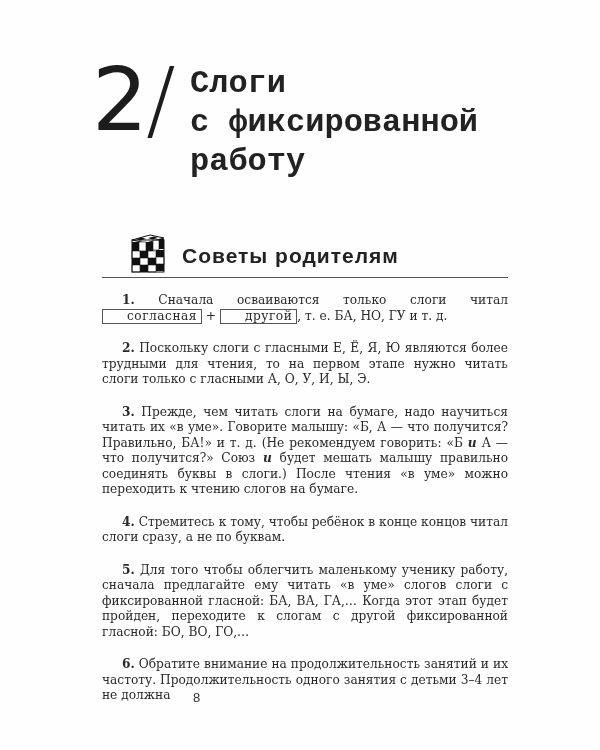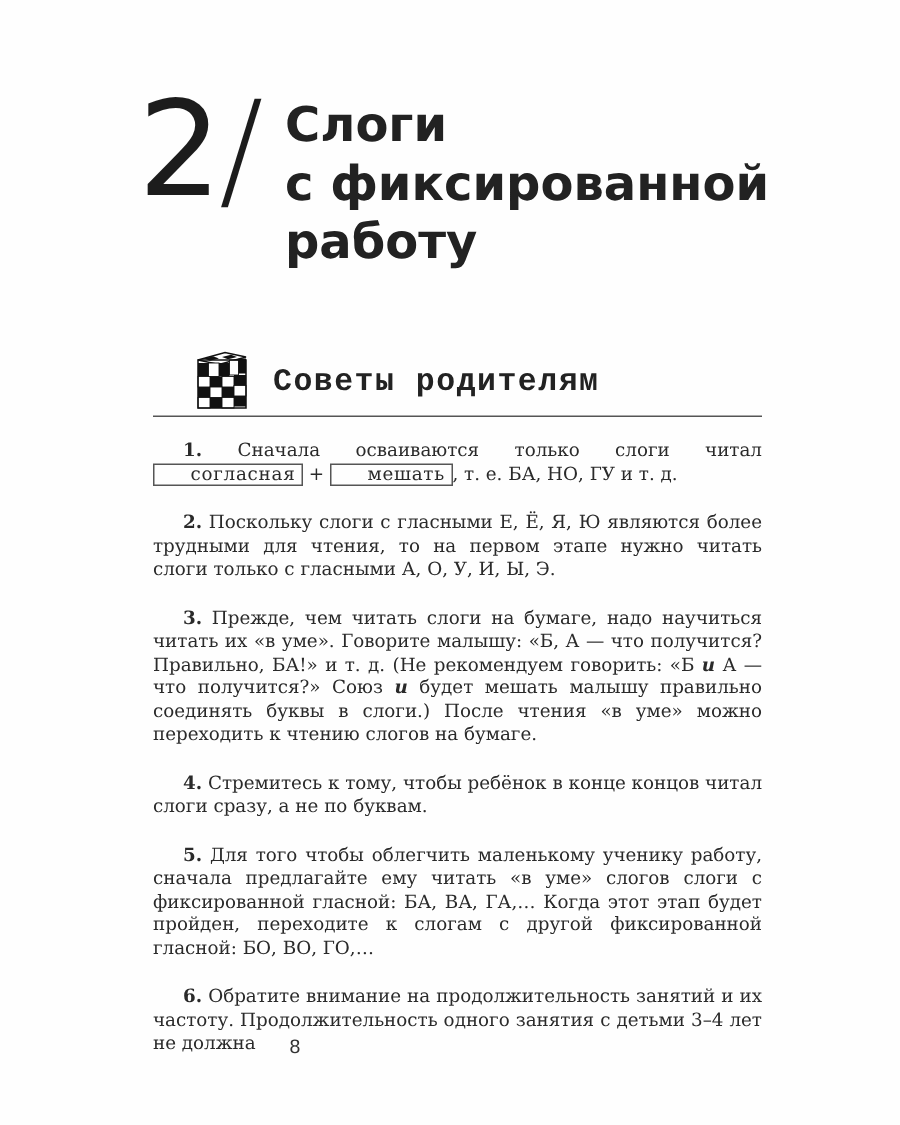--- a/index.html
+++ b/index.html
@@ -10,27 +10,27 @@
       position: absolute; left: 92px; top: 50px;
       font-family: "DejaVu Sans", sans-serif; font-weight: 300;
       font-size: 88px; line-height: 100px; color: #1c1c1c; letter-spacing: -2px;
     }
     .chapter-num .digit { font-weight: normal; }
     .chapter-title {
       position: absolute; left: 190px; top: 64px;
       font-family: "DejaVu Sans", sans-serif; font-weight: bold;
       font-size: 32px; line-height: 39px; color: #222;
     }
-    .chapter-title div { white-space: nowrap; }
+    .chapter-title div { white-space: nowrap; font-family: Liberation Mono, monospace; }
 
     .section-header { position: absolute; left: 102px; top: 228px; width: 406px; height: 49px; border-bottom: 1.5px solid #555; }
     .cube { position: absolute; left: 26px; top: 4px; width: 40px; height: 42px; }
     .section-title {
       position: absolute; left: 80px; top: 16px;
-      font-family: Liberation Mono, monospace; font-weight: bold;
+      font-family: Liberation Sans, sans-serif; font-weight: bold;
       font-size: 21px; letter-spacing: 1px; color: #222; white-space: nowrap;
     }
 
     .body { position: absolute; left: 102px; top: 293px; width: 406px;
       font-family: "DejaVu Serif", serif; font-size: 12.2px; line-height: 15.5px; color: #2a2a2a; }
     .para { text-indent: 20px; text-align: justify; margin: 0 0 17px 0; }
     .num { font-weight: bold; }
     .box { display: inline-block; border: 1px solid #555; padding: 0 4px; line-height: 13px; letter-spacing: 0.5px; }
     .it { font-style: italic; font-weight: bold; }
 
@@ -77,21 +77,21 @@
       <rect x="12" y="33" width="8" height="7" fill="#111"></rect>
       <rect x="20" y="33" width="8" height="7" fill="#fff" stroke="#111" stroke-width="0.6"></rect>
       <rect x="28" y="32" width="8" height="7" fill="#111"></rect>
       <rect x="4" y="8" width="32" height="32" fill="none" stroke="#111" stroke-width="1"></rect>
     </svg>
     <div class="section-title">Советы родителям</div>
   </div>
 
   <div class="body">
 
-    <p class="para"><span class="num">1.</span><span> Сначала осваиваются только слоги читал </span><span class="box">согласная</span><span> + </span><span class="box">мешать</span><span>, т. е. БА, НО, ГУ и т. д.</span></p>
+    <p class="para"><span class="num">1.</span><span> Сначала осваиваются только слоги читал </span><span class="box">согласная</span><span> + </span><span class="box">другой</span><span>, т. е. БА, НО, ГУ и т. д.</span></p>
 
     <p class="para"><span class="num">2.</span><span> Поскольку слоги с гласными Е, Ё, Я, Ю являются более трудными для чтения, то на первом этапе нужно читать слоги только с гласными А, О, У, И, Ы, Э.</span></p>
 
     <p class="para"><span class="num">3.</span><span> Прежде, чем читать слоги на бумаге, надо научиться читать их «в уме». Говорите малышу: «Б, А — что получится? Правильно, БА!» и т. д. (Не рекомендуем говорить: «Б </span><span class="it">и</span><span> А — что получится?» Союз </span><span class="it">и</span><span> будет мешать малышу правильно соединять буквы в слоги.) После чтения «в уме» можно переходить к чтению слогов на бумаге.</span></p>
 
     <p class="para"><span class="num">4.</span><span> Стремитесь к тому, чтобы ребёнок в конце концов читал слоги сразу, а не по буквам.</span></p>
 
     <p class="para"><span class="num">5.</span><span> Для того чтобы облегчить маленькому ученику работу, сначала предлагайте ему читать «в уме» слогов слоги с фиксированной гласной: БА, ВА, ГА,… Когда этот этап будет пройден, переходите к слогам с другой фиксированной гласной: БО, ВО, ГО,…</span></p>
 
     <p class="para"><span class="num">6.</span><span> Обратите внимание на продолжительность занятий и их частоту. Продолжительность одного занятия с детьми 3–4 лет не должна</span></p>

